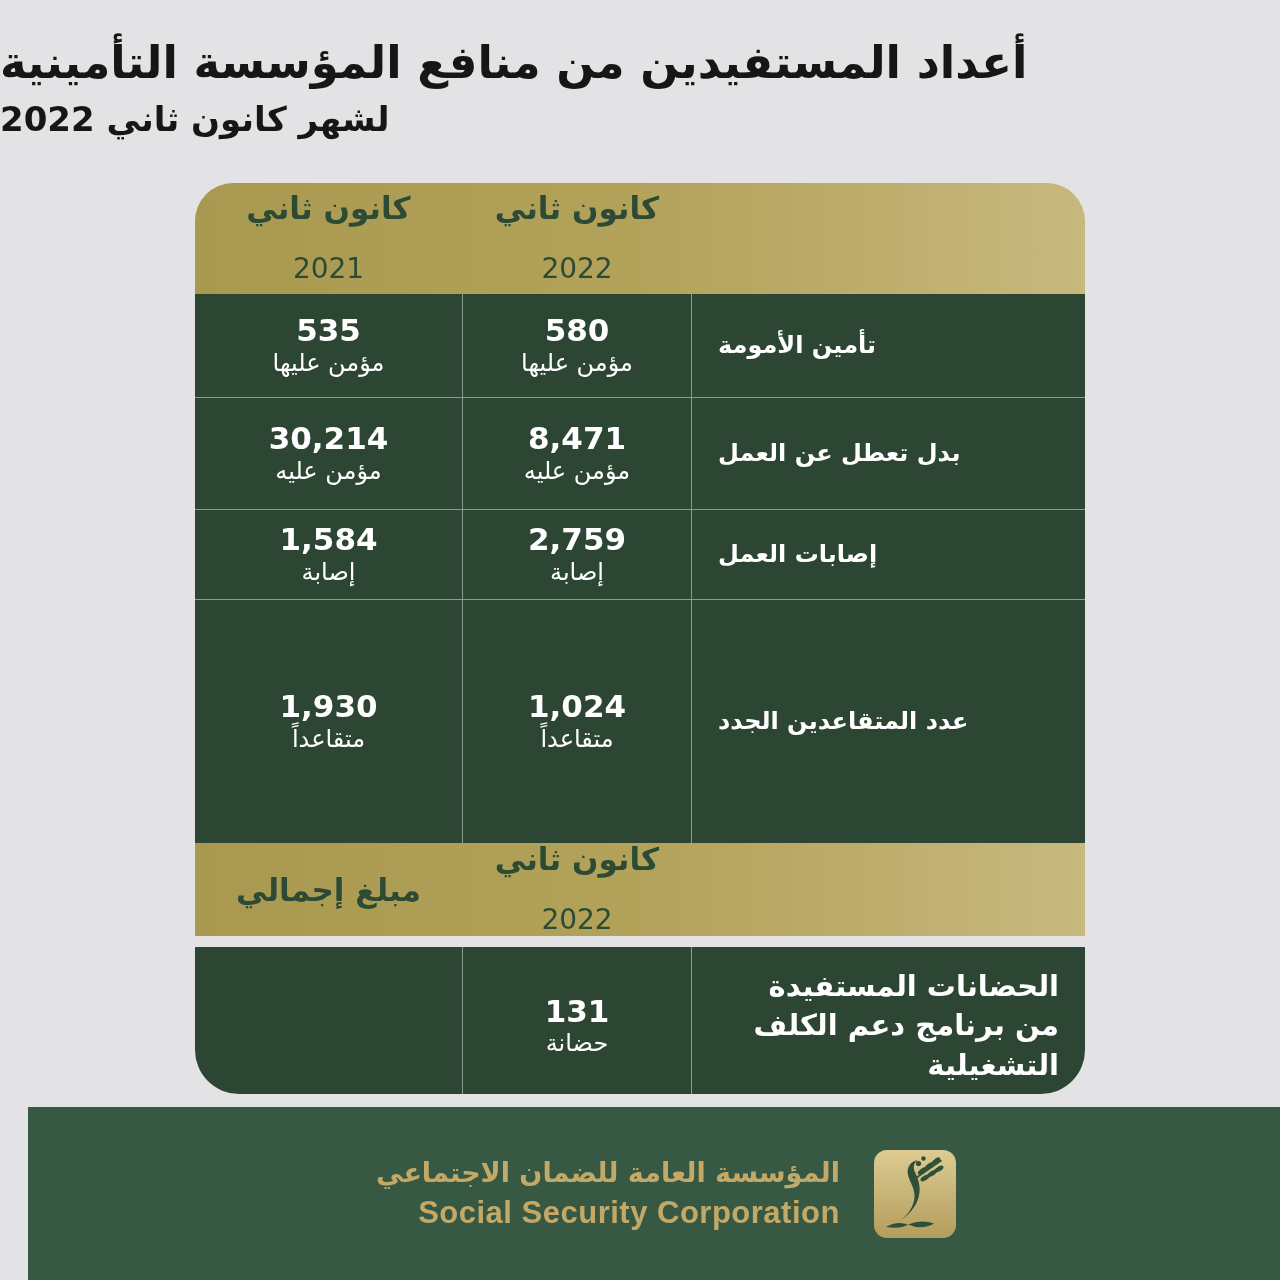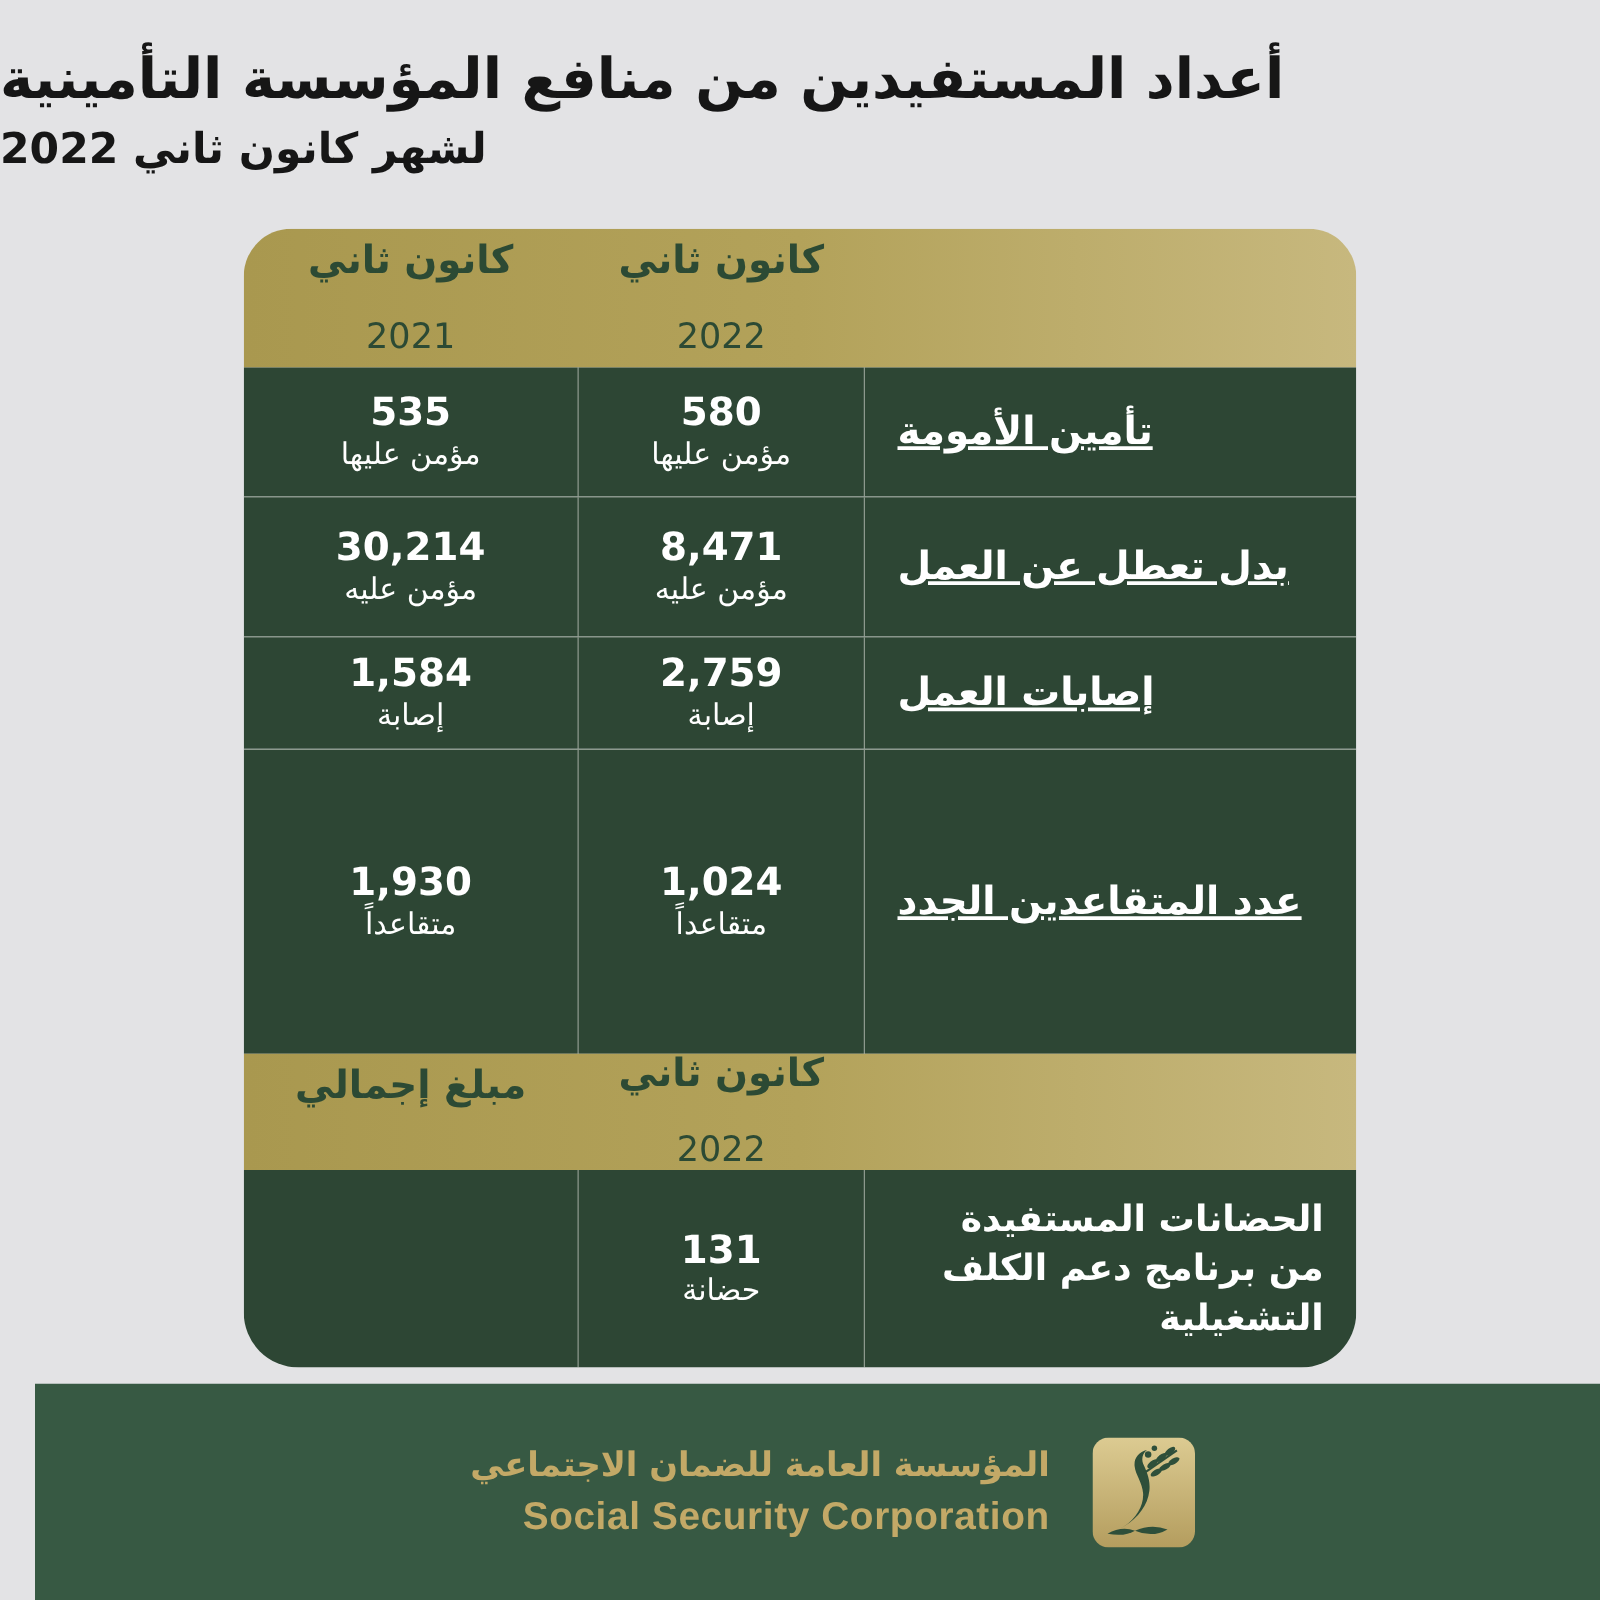--- a/index.html
+++ b/index.html
@@ -33,29 +33,29 @@
     border-left:1.5px solid rgba(236,236,230,0.5);
     border-right:1.5px solid rgba(236,236,230,0.5);
   }
 
   .band1 { height:111px; }
   .r1 { height:103px; }
   .r2 { height:112px; }
   .r3 { height:90px;  }
   .r4 { height:244px; }
   .band2 { height:93px; }
-  .r5 { height:158px; }
+  .r5 { height:158px;margin-top:11px; }
 
   .month-name { font-size:31px; font-weight:bold; line-height:1.15;text-align:right; }
   .month-year { font-size:28px; font-weight:normal; line-height:1.2;margin-top:25px; }
-  .amount-head { justify-content:flex-start; padding-top:8px; }
+  .amount-head { justify-content:flex-start; padding-top:30px; }
 
   .val-num  { font-size:31px; font-weight:600; line-height:1.15; }
   .val-unit { font-size:24px; font-weight:normal; line-height:1.2; }
-  .row-label { font-size:31px; font-weight:bold; line-height:1.3;text-decoration:underline; }
+  .row-label { font-size:24px; font-weight:bold; line-height:1.3; }
   .nursery-label { font-size:29px; font-weight:bold; line-height:1.35; }
   .amount-val { font-size:27px; font-weight:600; }
 
   
   .footer {
     position:absolute; left:0; top:1107px; width:1276px; height:173px;
     background:#375943; display:flex; align-items:center; justify-content:center;
     gap:34px; direction:ltr;margin-left:28px;
   }
   .footer-text { text-align:right; color:#c3a967; }

